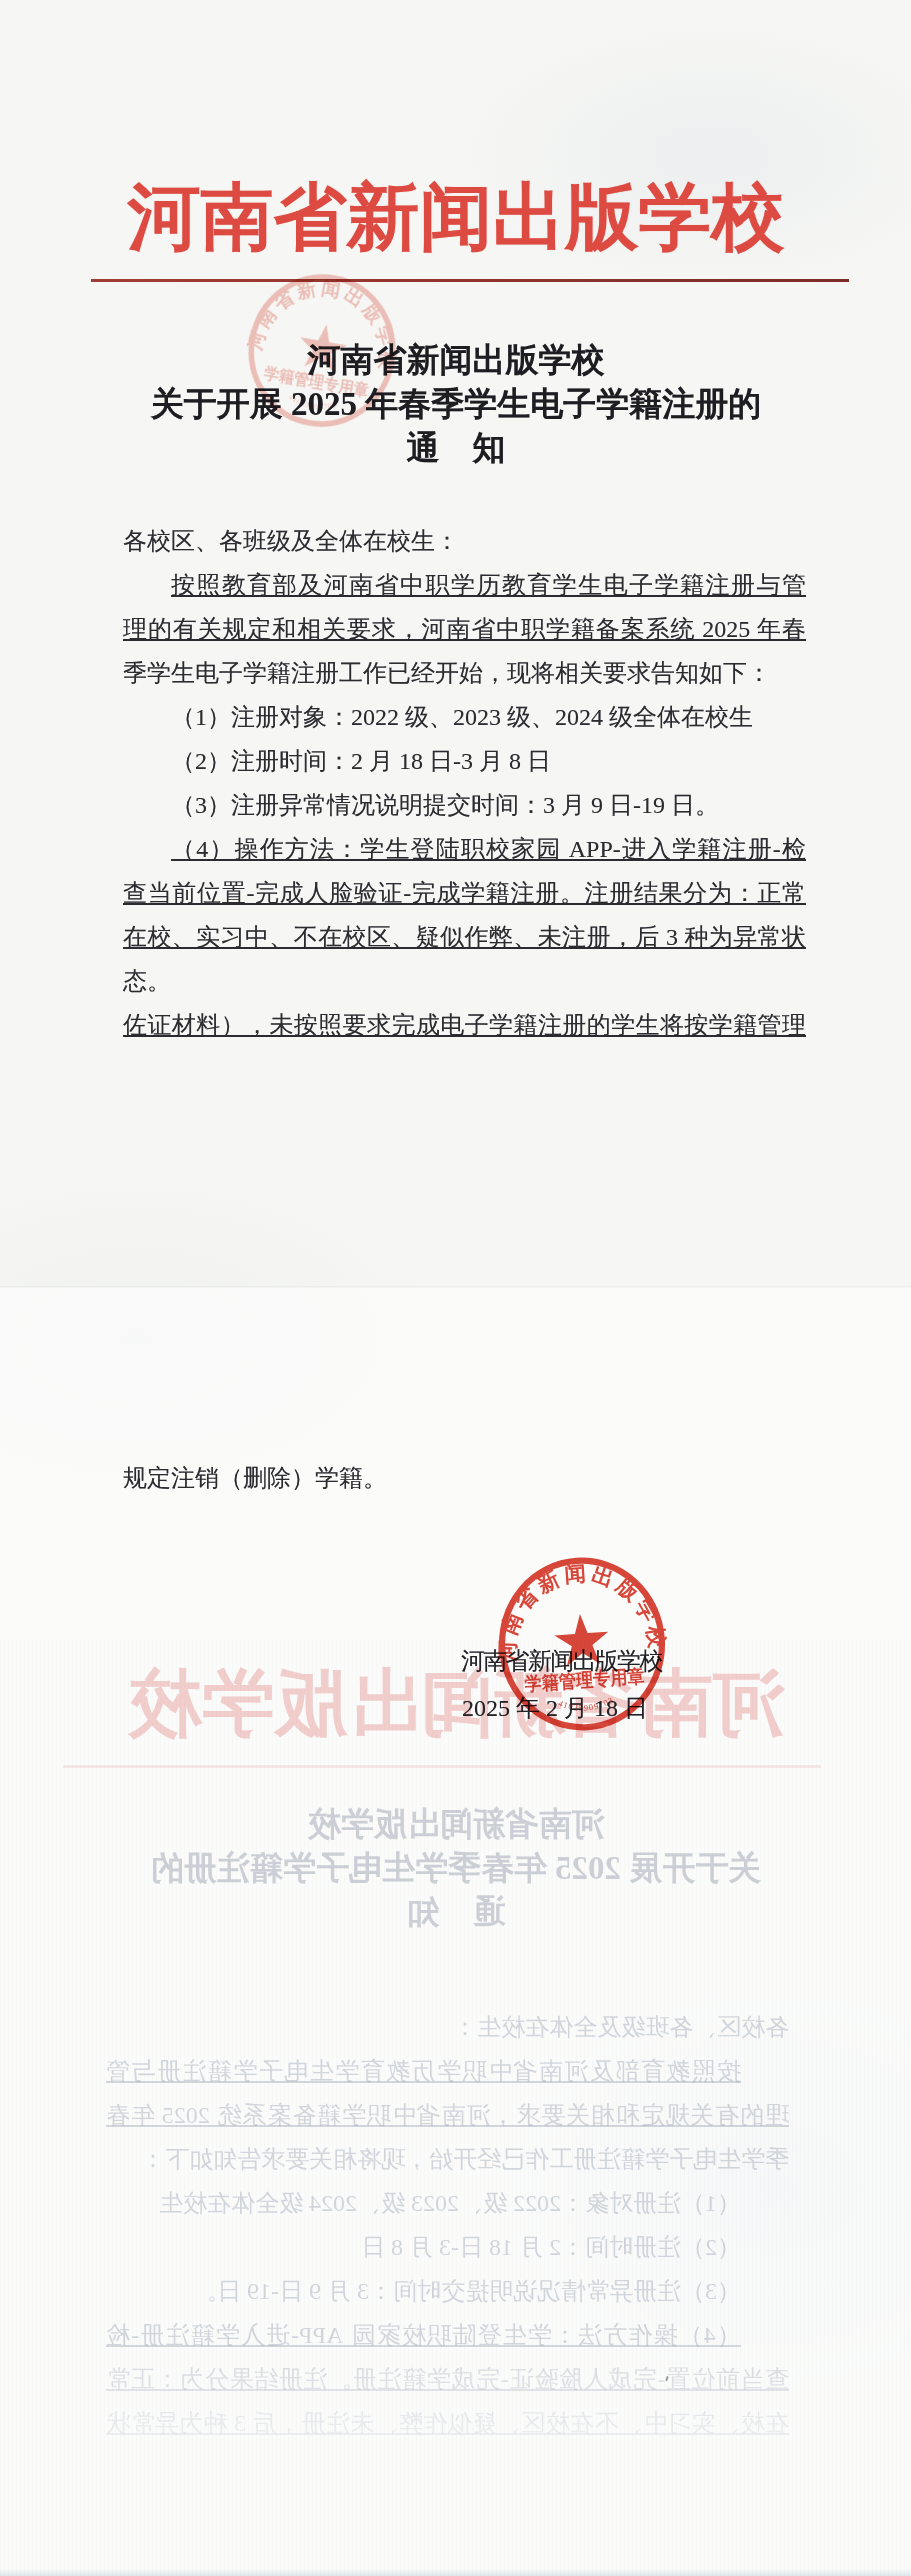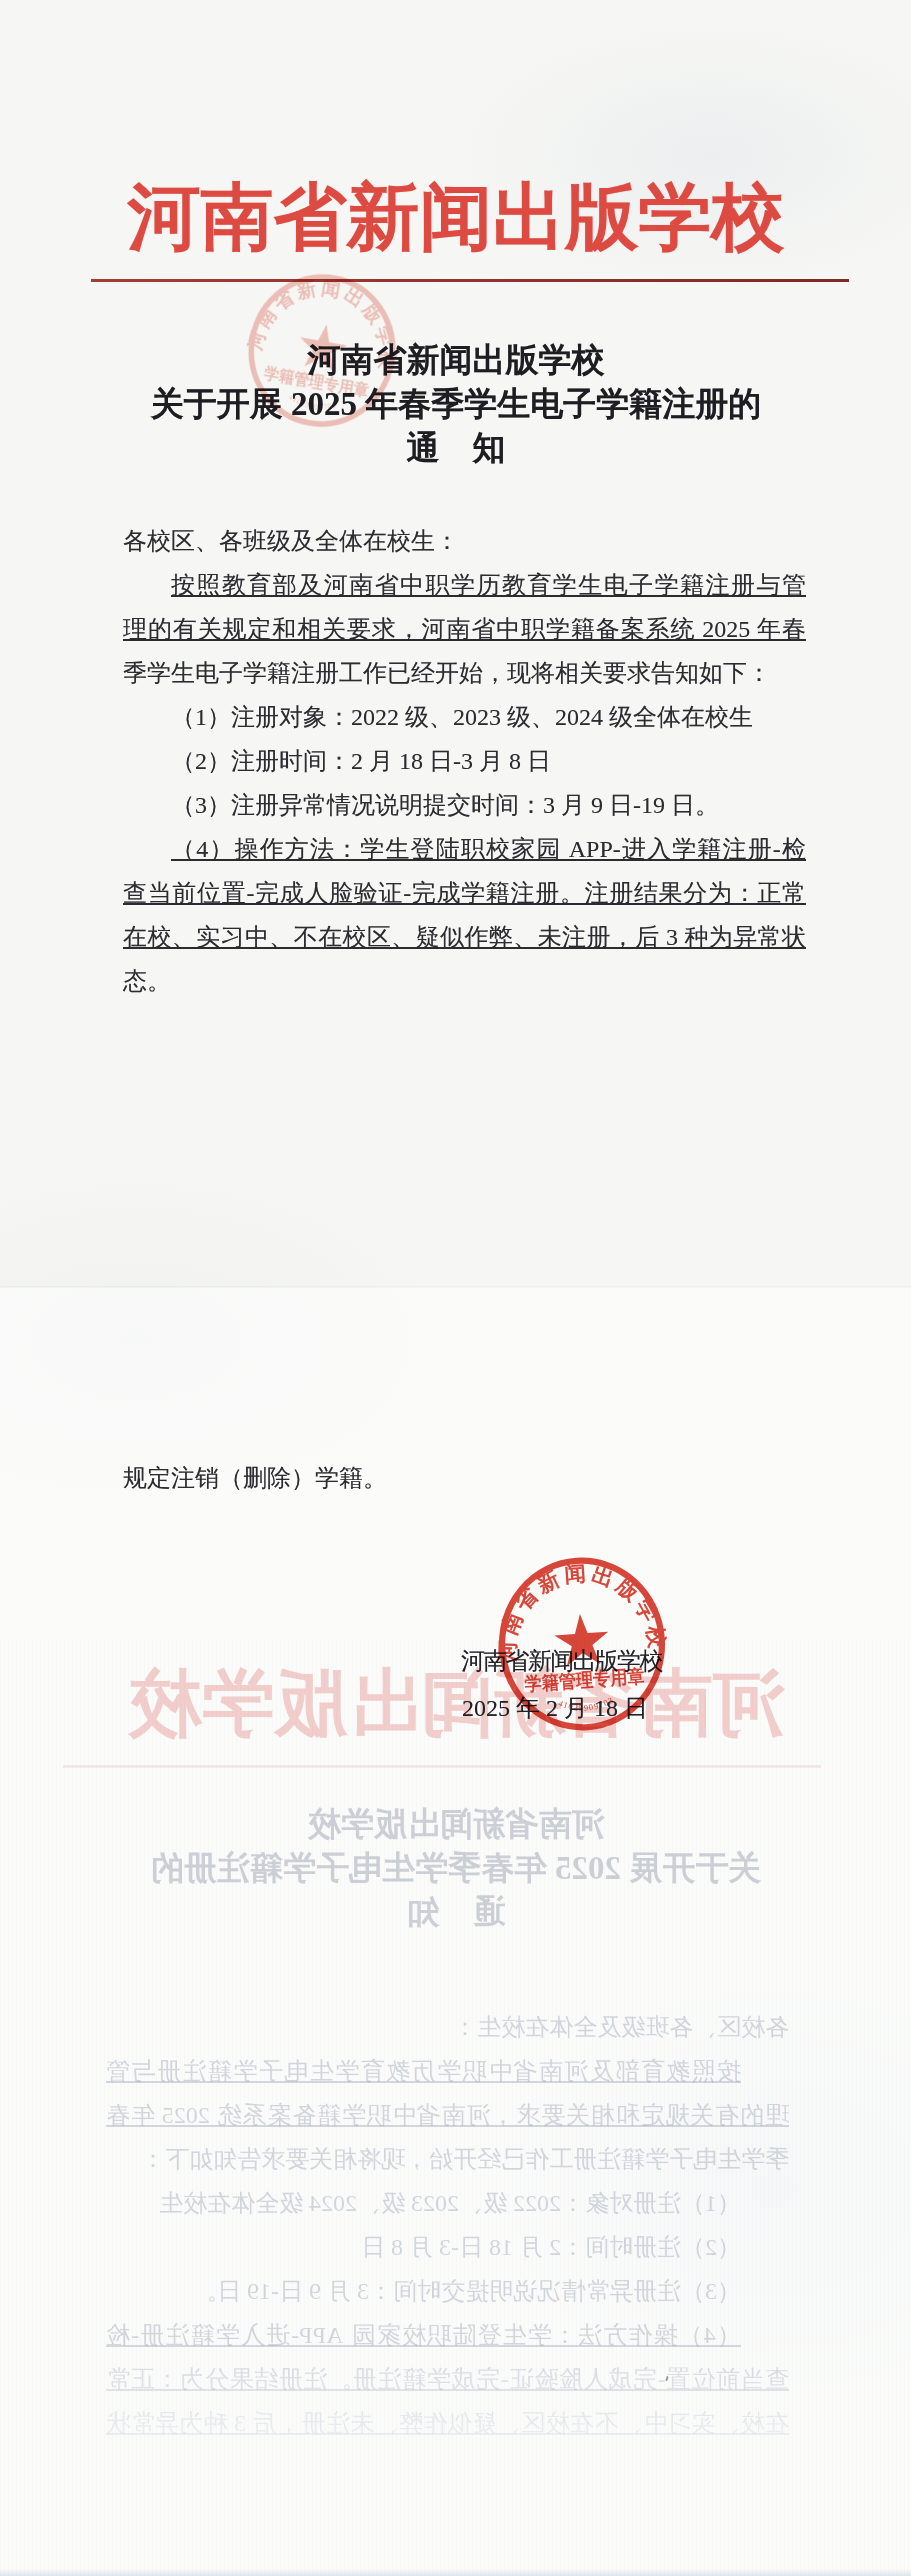--- a/index.html
+++ b/index.html
@@ -116,20 +116,21 @@
     <div class="bline ind jst">按照教育部及河南省中职学历教育学生电子学籍注册与管</div>
     <div class="bline jst">理的有关规定和相关要求，河南省中职学籍备案系统 2025 年春</div>
     <div class="bline">季学生电子学籍注册工作已经开始，现将相关要求告知如下：</div>
     <div class="bline ind">（1）注册对象：2022 级、2023 级、2024 级全体在校生</div>
     <div class="bline ind">（2）注册时间：2 月 18 日-3 月 8 日</div>
     <div class="bline ind">（3）注册异常情况说明提交时间：3 月 9 日-19 日。</div>
     <div class="bline ind jst">（4）操作方法：学生登陆职校家园 APP-进入学籍注册-检</div>
     <div class="bline jst">查当前位置-完成人脸验证-完成学籍注册。注册结果分为：正常</div>
     <div class="bline jst">在校、实习中、不在校区、疑似作弊、未注册，后 3 种为异常状</div>
     <div class="bline">态。</div>
+    <div class="bline jst">佐证材料），未按照要求完成电子学籍注册的学生将按学籍管理</div>
   </div>
 
   <div class="p2line">规定注销（删除）学籍。</div>
 
   <div class="sig-org">河南省新闻出版学校</div>
   <div class="sig-date">2025 年 2 月 18 日</div>
 
   <svg class="seal seal-a" viewBox="0 0 300 310" aria-hidden="true">
     <defs>
       <path id="arcA" d="M38,212 A120,124 0 1 1 262,212" fill="none"></path>

